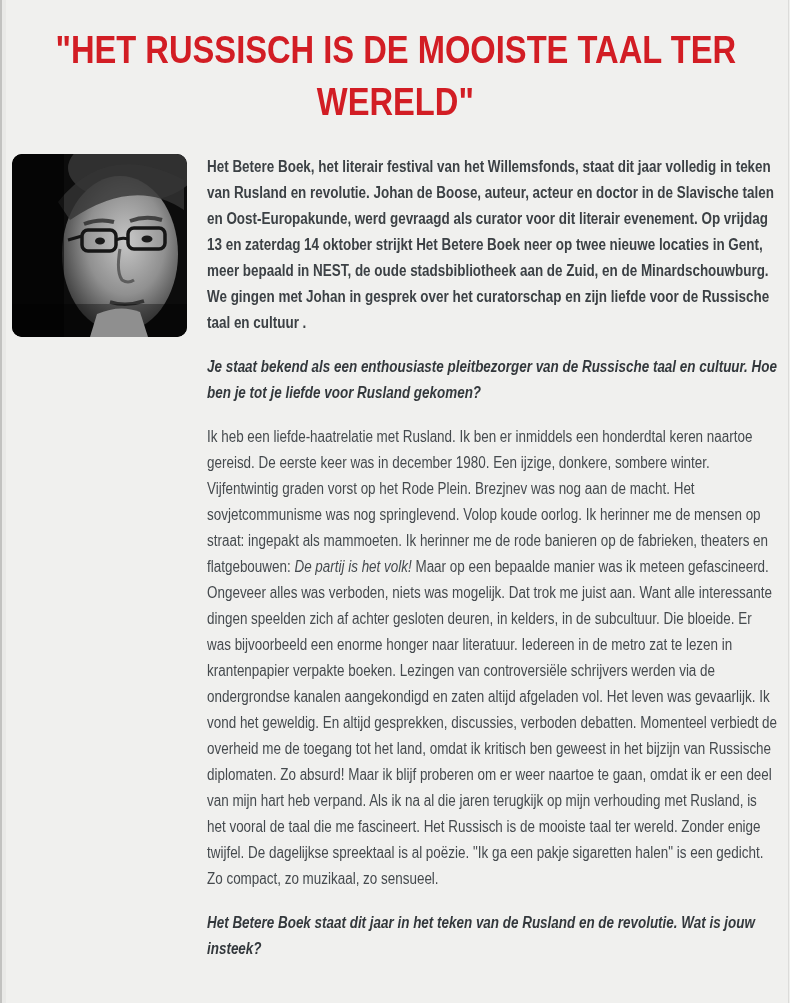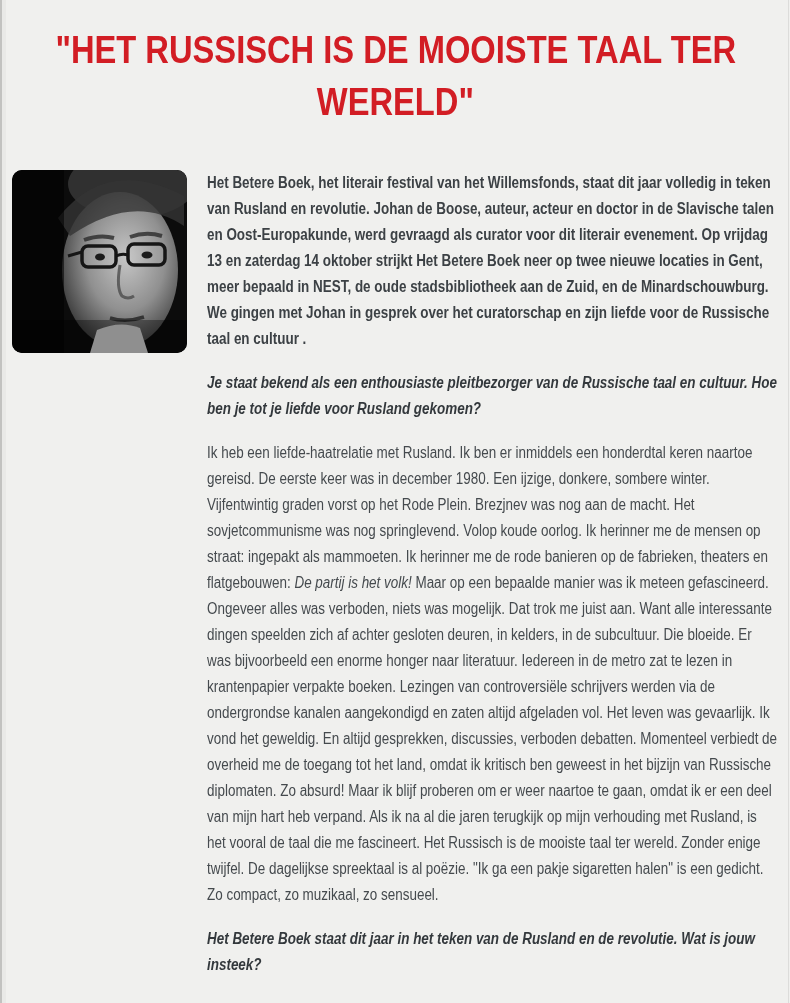--- a/index.html
+++ b/index.html
@@ -44,21 +44,21 @@
   .title-line > span {
     display: inline-block;
     transform: scaleX(0.86);
     transform-origin: 50% 50%;
     white-space: nowrap;
     letter-spacing: 0;
   }
   
   main {
     position: relative;
-    margin-top: 42px;
+    margin-top: 26px;
     padding: 0 13px 0 207px;
     box-sizing: border-box;
   }
   .photo {
     position: absolute;
     left: 12px;
     top: 0;
     width: 175px;
     height: 183px;
     border-radius: 10px;

